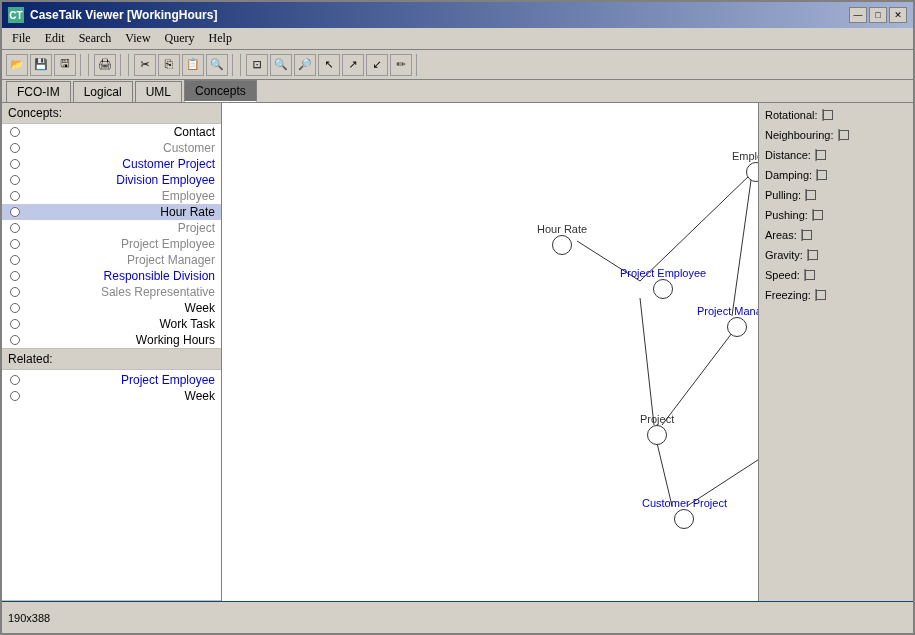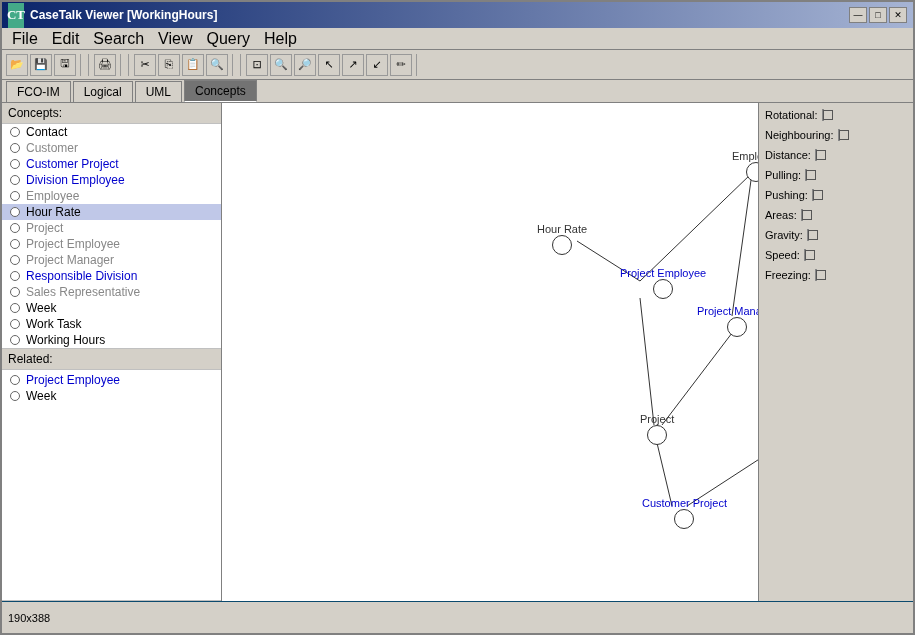--- a/index.html
+++ b/index.html
@@ -1,43 +1,43 @@
 <!DOCTYPE html>
 <html><head>
   <meta charset="utf-8">
   <style>
     * { margin: 0; padding: 0; box-sizing: border-box; }
     body { font-family: 'Segoe UI', Tahoma, Geneva, Verdana, sans-serif; font-size: 12px; background: #d4d0c8; }
 
     .window { width: 915px; height: 635px; border: 2px solid #808080; background: #d4d0c8; display: flex; flex-direction: column; }
     .title-bar { background: linear-gradient(to right, #0a246a, #a6b4d4); color: white; padding: 4px 6px; display: flex; align-items: center; justify-content: space-between; height: 26px; }
     .title-bar-left { display: flex; align-items: center; gap: 6px; font-size: 12px; font-weight: bold; }
-    .title-bar-icon { width: 16px; height: 25px; background: #4a8; display: flex; align-items: center; justify-content: center; font-size: 13px; color: white; font-family: Liberation Serif, serif; }
+    .title-bar-icon { width: 16px; height: 16px; background: #4a8; display: flex; align-items: center; justify-content: center; font-size: 10px; color: white; }
     .title-bar-buttons { display: flex; gap: 2px; }
     .title-bar-btn { width: 18px; height: 16px; background: #d4d0c8; border: 1px solid #808080; display: flex; align-items: center; justify-content: center; font-size: 9px; cursor: pointer; color: #000; }
 
     .menu-bar { background: #d4d0c8; padding: 2px 4px; display: flex; gap: 2px; border-bottom: 1px solid #808080; height: 22px; align-items: center; }
-    .menu-item { padding: 2px 6px; font-size: 16px; cursor: pointer; }
+    .menu-item { padding: 2px 6px; font-size: 12px; cursor: pointer; font-family: Liberation Serif, serif; }
 
     .toolbar { background: #d4d0c8; padding: 2px 4px; display: flex; align-items: center; gap: 2px; border-bottom: 1px solid #808080; height: 30px; }
     .toolbar-group { display: flex; gap: 2px; border-right: 1px solid #999; padding-right: 4px; margin-right: 2px; }
     .toolbar-btn { width: 22px; height: 22px; background: #d4d0c8; border: 1px solid #999; display: flex; align-items: center; justify-content: center; cursor: pointer; font-size: 11px; }
     .toolbar-separator { width: 1px; height: 22px; background: #999; margin: 0 3px; }
 
     .tabs-bar { background: #d4d0c8; display: flex; align-items: flex-end; padding: 0 4px; border-bottom: 1px solid #808080; }
     .tab { padding: 3px 10px; font-size: 12px; cursor: pointer; border: 1px solid #808080; border-bottom: none; background: #d4d0c8; margin-right: 2px; }
     .tab.active { background: #737373; border-bottom: 1px solid white; z-index: 1; }
 
     .main-content { display: flex; flex: 1; overflow: hidden; }
 
     .left-panel { width: 220px; min-width: 220px; background: white; border-right: 1px solid #808080; display: flex; flex-direction: column; }
     .panel-section { border-bottom: 1px solid #c0c0c0; }
     .panel-header { background: #d4d0c8; padding: 3px 6px; font-size: 12px; border-bottom: 1px solid #c0c0c0; }
     .panel-list { overflow-y: auto; }
-    .panel-item { display: flex; align-items: center; gap: 4px; padding: 1px 6px; font-size: 12px; cursor: pointer; }
+    .panel-item { display: flex; align-items: center; gap: 4px; padding: 1px 6px; font-size: 12px; cursor: pointer; justify-content: space-between; }
     .panel-item.selected { background: #c0c8e8; }
     .panel-item.grayed { color: #888; }
     .panel-item.blue { color: #0000cc; }
     .item-icon { width: 14px; height: 14px; display: flex; align-items: center; justify-content: center; flex-shrink: 0; }
     .circle-icon { width: 10px; height: 10px; border-radius: 50%; border: 1px solid #666; background: white; display: inline-block; }
     .circle-icon.hollow { background: white; }
 
     .related-section { flex: 1; }
     .related-list { padding: 2px 0; }
 
@@ -304,20 +304,27 @@
         </div>
       </div>
       <div class="slider-group">
         <span class="slider-label">Distance:</span>
         <div class="slider-track">
           <div class="dots-line"></div>
           <div class="slider-thumb" style="left:40%;"></div>
         </div>
       </div>
       <div class="slider-group">
+        <span class="slider-label">Damping:</span>
+        <div class="slider-track">
+          <div class="dots-line"></div>
+          <div class="slider-thumb" style="left:50%;"></div>
+        </div>
+      </div>
+      <div class="slider-group">
         <span class="slider-label">Pulling:</span>
         <div class="slider-track">
           <div class="dots-line"></div>
           <div class="slider-thumb" style="left:55%;"></div>
         </div>
       </div>
       <div class="slider-group">
         <span class="slider-label">Pushing:</span>
         <div class="slider-track">
           <div class="dots-line"></div>

